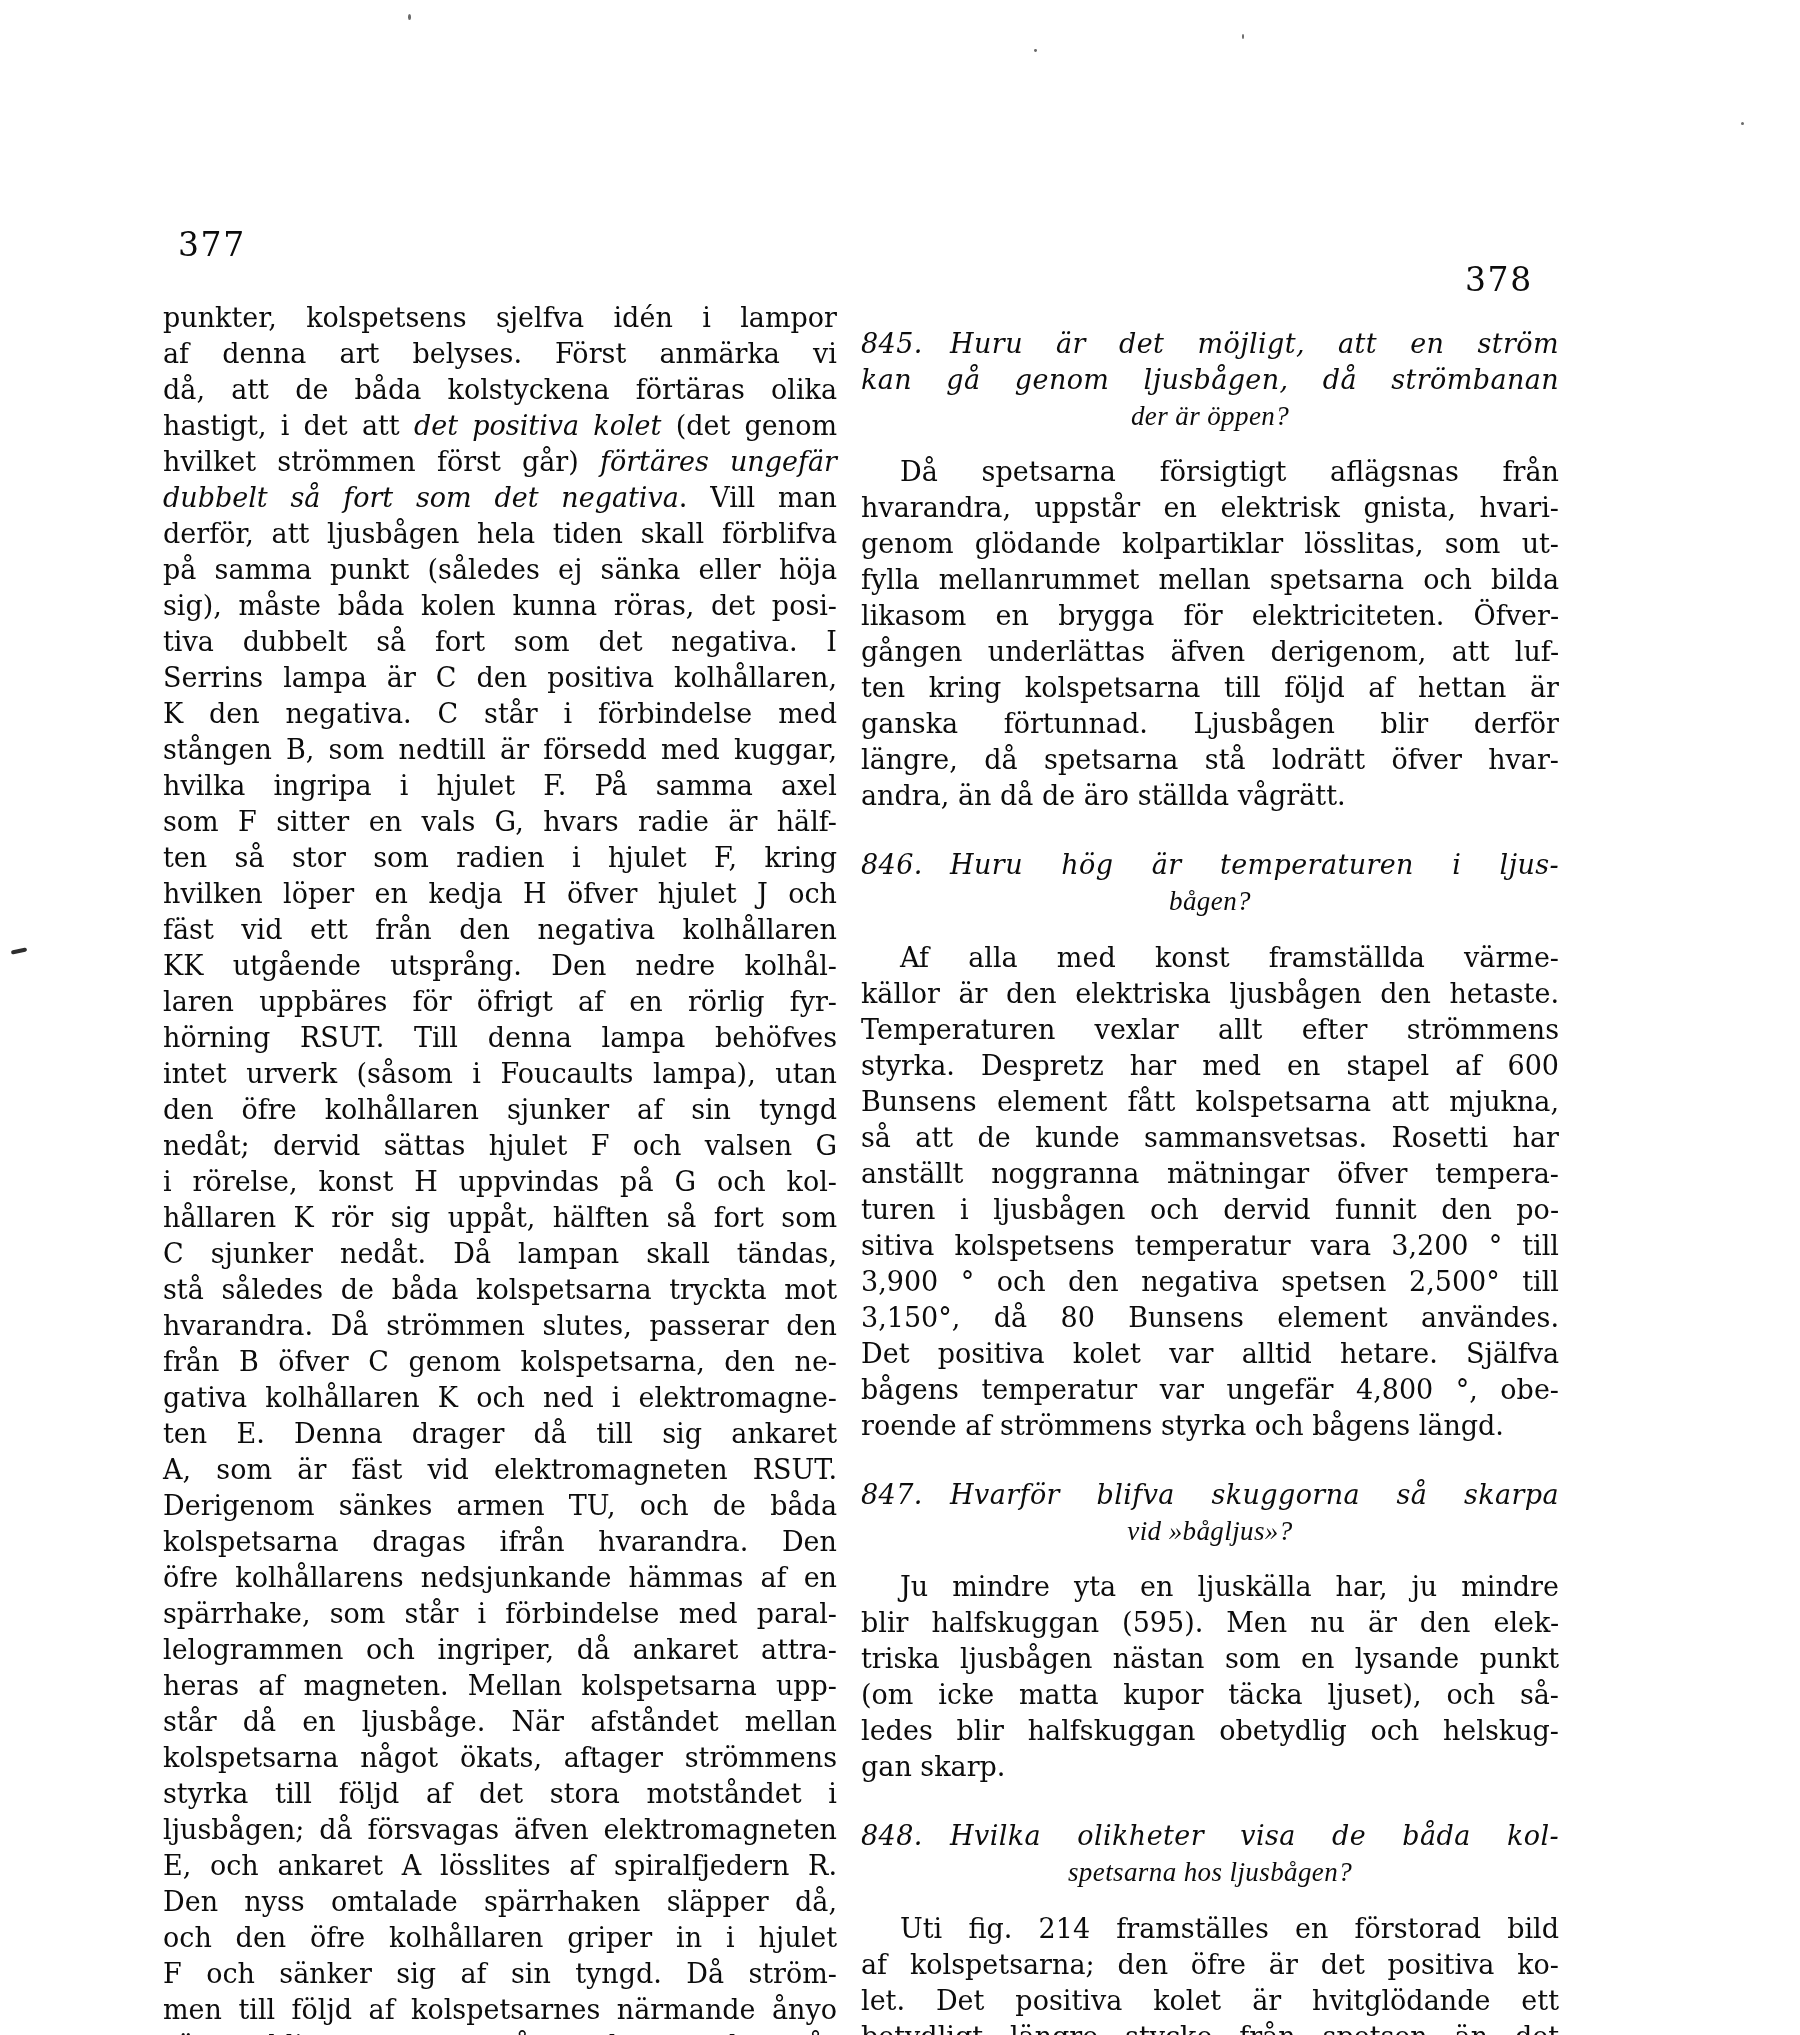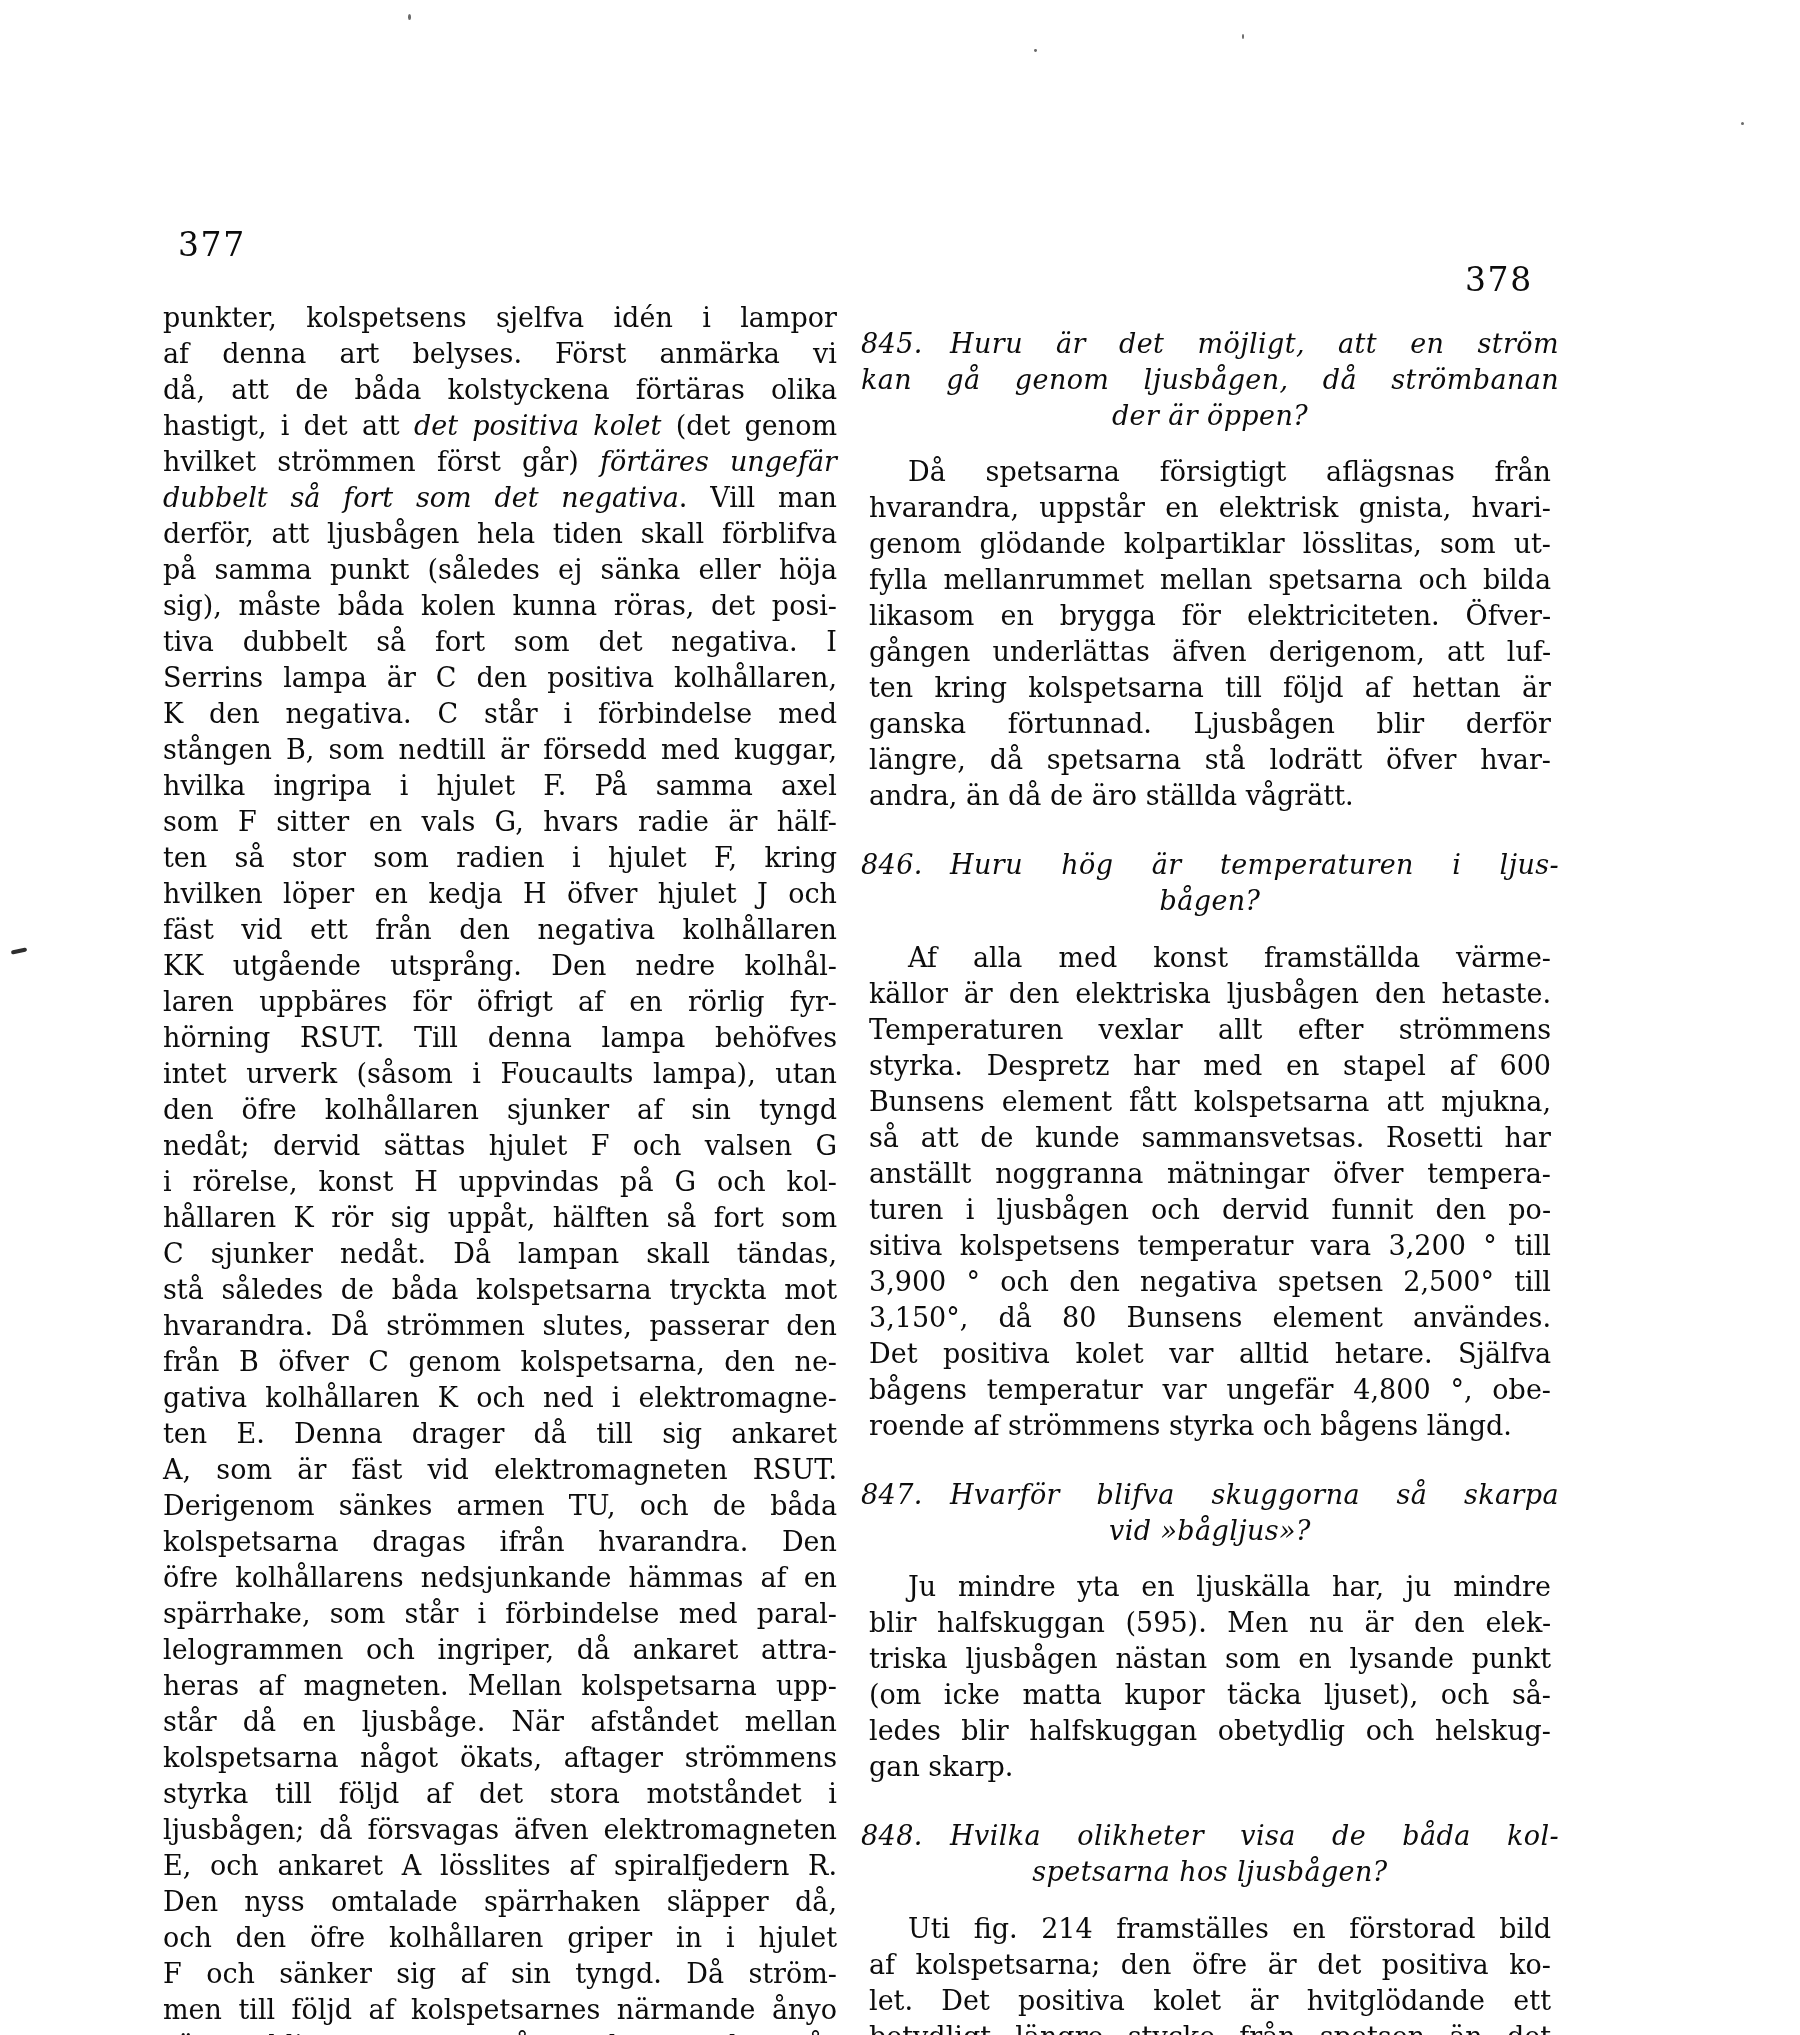--- a/index.html
+++ b/index.html
@@ -11,26 +11,26 @@
   .pagenum{position:absolute;font-size:33px;line-height:37px;letter-spacing:1.6px;}
   #pn-left{left:178px;top:226px;}
   #pn-right{left:1465px;top:261px;}
   .col{position:absolute;}
   #left-col{left:163px;top:300px;width:674px;}
   #right-col{left:861px;top:326px;width:698px;}
   .tline{
     font-size:27px;height:36px;line-height:36px;white-space:normal;
     text-align:justify;text-align-last:justify;-moz-text-align-last:justify;
   }
-  .a-c{text-align:left;text-align-last:center;-moz-text-align-last:center;}
+  .a-c{text-align:left;text-align-last:center;font-family:Liberation Serif, serif;-moz-text-align-last:center;}
   .a-l{text-align-last:left;-moz-text-align-last:left;}
   .ind{text-indent:39px;}
   .it{font-style:italic;}
   .head{font-style:italic;letter-spacing:0.4px;}
-  .block{margin:8px;}
+  .block{margin:0;}
   .block.heading{margin:33px 0 20.4px 0;}
   .block.heading:first-child{margin-top:0;}
   
   .artifact{position:absolute;}
   #margin-dash{left:10.6px;top:949px;width:16.3px;height:3.7px;background:#2e2e2e;
     border-radius:2px;transform:rotate(-12deg);}
   .speck{position:absolute;background:#6a6a6a;border-radius:50%;}
   #speck1{left:408px;top:14px;width:3.3px;height:5.7px;}
   #speck2{left:1034px;top:49px;width:2.8px;height:2.8px;}
   #speck3{left:1741px;top:122px;width:3.3px;height:3.3px;}

